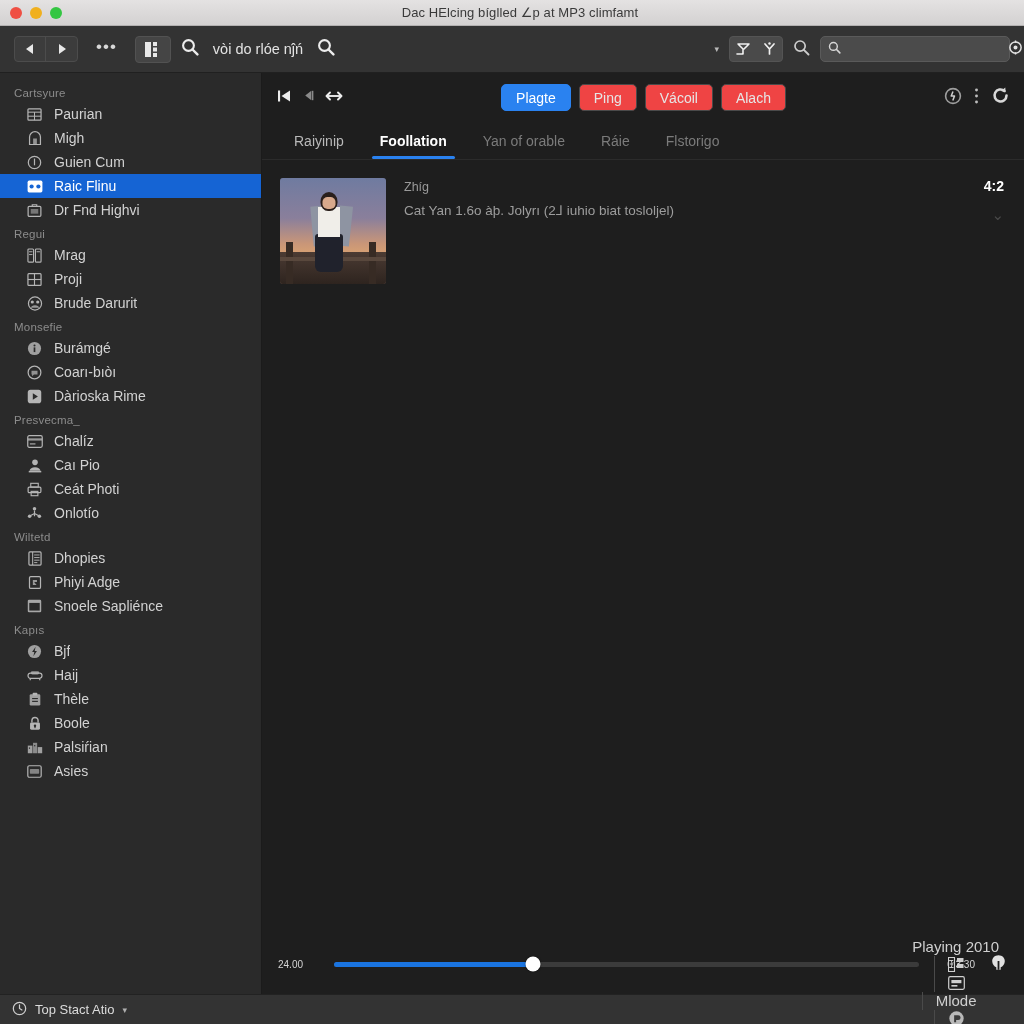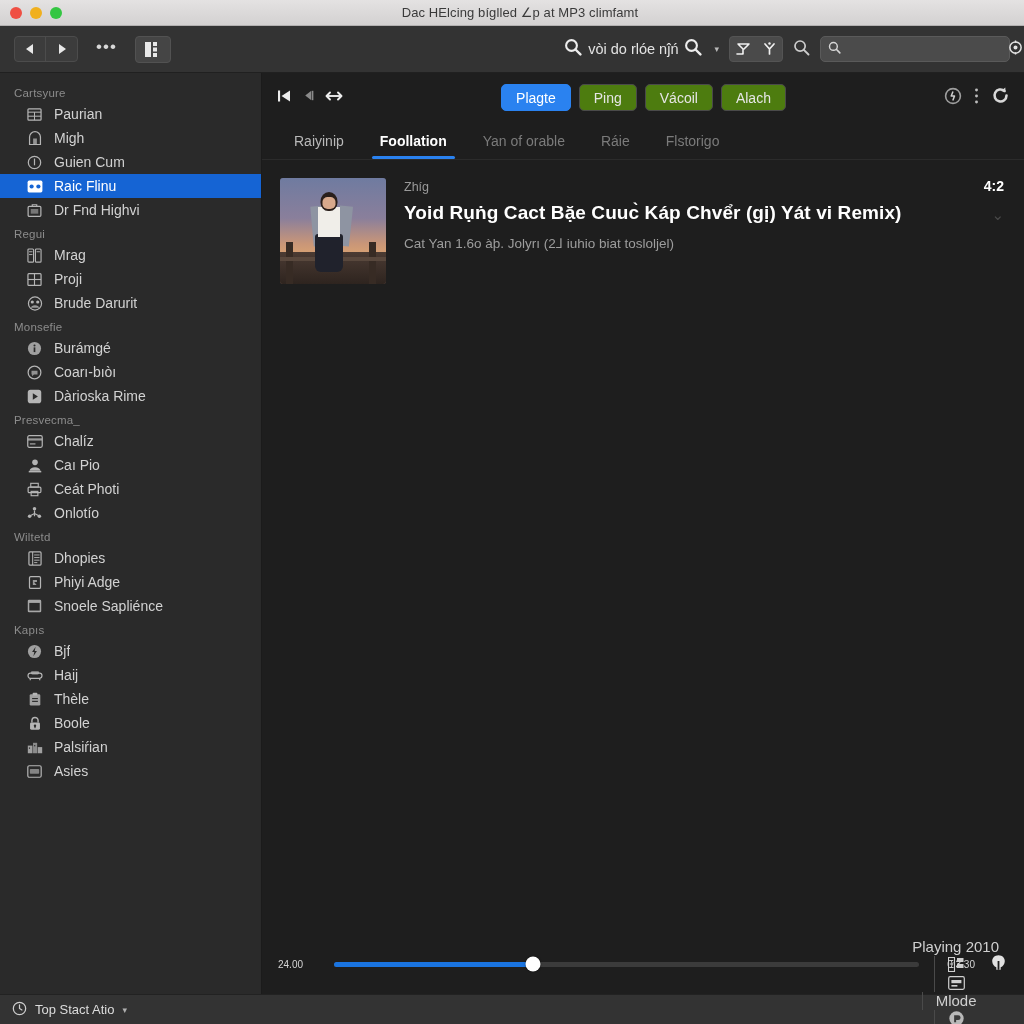--- a/index.html
+++ b/index.html
@@ -67,22 +67,22 @@
     padding: 0 8px; line-height: 1; margin-bottom: 5px;
   }
   .gridbtn {
     width: 36px; height: 27px;
     background: #454545;
     border: 1px solid #525252;
     border-radius: 4px;
     display: flex; align-items: center; justify-content: center;
   }
   .tb-center {
-    flex: 1; display: flex; align-items: center; justify-content: flex-end;
-    gap: 6px;
+    flex: 1; display: flex; align-items: center; justify-content: flex-start;
+    gap: 14px;
   }
   .tb-center-text { color: #e3e3e3; font-size: 14.5px; }
   .caret-small {
     color: #b9b9b9; font-size: 9px; margin-left: 2px;
   }
   .toggle-pair {
     display: flex; height: 26px;
     border: 1px solid #545454; border-radius: 4px;
     overflow: hidden; background: #4a4a4a;
   }
@@ -151,21 +151,21 @@
     padding: 0 14px;
     gap: 10px;
   }
   .transport { display: flex; align-items: center; gap: 9px; color: #e6e6e6; }
   .pillbar { flex: 1; display: flex; justify-content: center; gap: 8px; }
   .pill {
     height: 27px; min-width: 55px;
     padding: 0 14px;
     border-radius: 5px;
     border: 1px solid #4a4a4a;
-    background: #4d7c0f;
+    background: #ef4444;
     color: #e6e6e6; font-size: 14px;
     display: flex; align-items: center; justify-content: center;
   }
   .pill.active {
     background: #2a82f0; border-color: #2a82f0; color: #fff;
   }
   .head-icons { display: flex; align-items: center; gap: 12px; color: #bdbdbd; }
 
   .subtabs {
     flex: 0 0 38px; height: 38px;
@@ -728,21 +728,20 @@
               <div class="rail"></div>
               <div class="figure-jacket-l"></div>
               <div class="figure-jacket-r"></div>
               <div class="figure-pants"></div>
               <div class="figure-shirt"></div>
               <div class="figure-head"></div>
               <div class="figure-face"></div>
             </div>
             <div class="track-meta">
               <div class="track-kicker">Zhíg</div>
-              <div class="track-title">Yoid Rụṅg Cact Bặe Cuuc̀ Káp Chvểr (gị) Yát vi Remix)</div>
               <div class="track-sub">Cat Yan 1.6o àþ. Jolyrı (2⅃ iuhio biat tosloljel)</div>
             </div>
             <div class="track-right">
               <div class="track-dur">4:2</div>
               <div class="chev">⌄</div>
             </div>
           </div>
         </div>
 
       <div class="playerbar">

